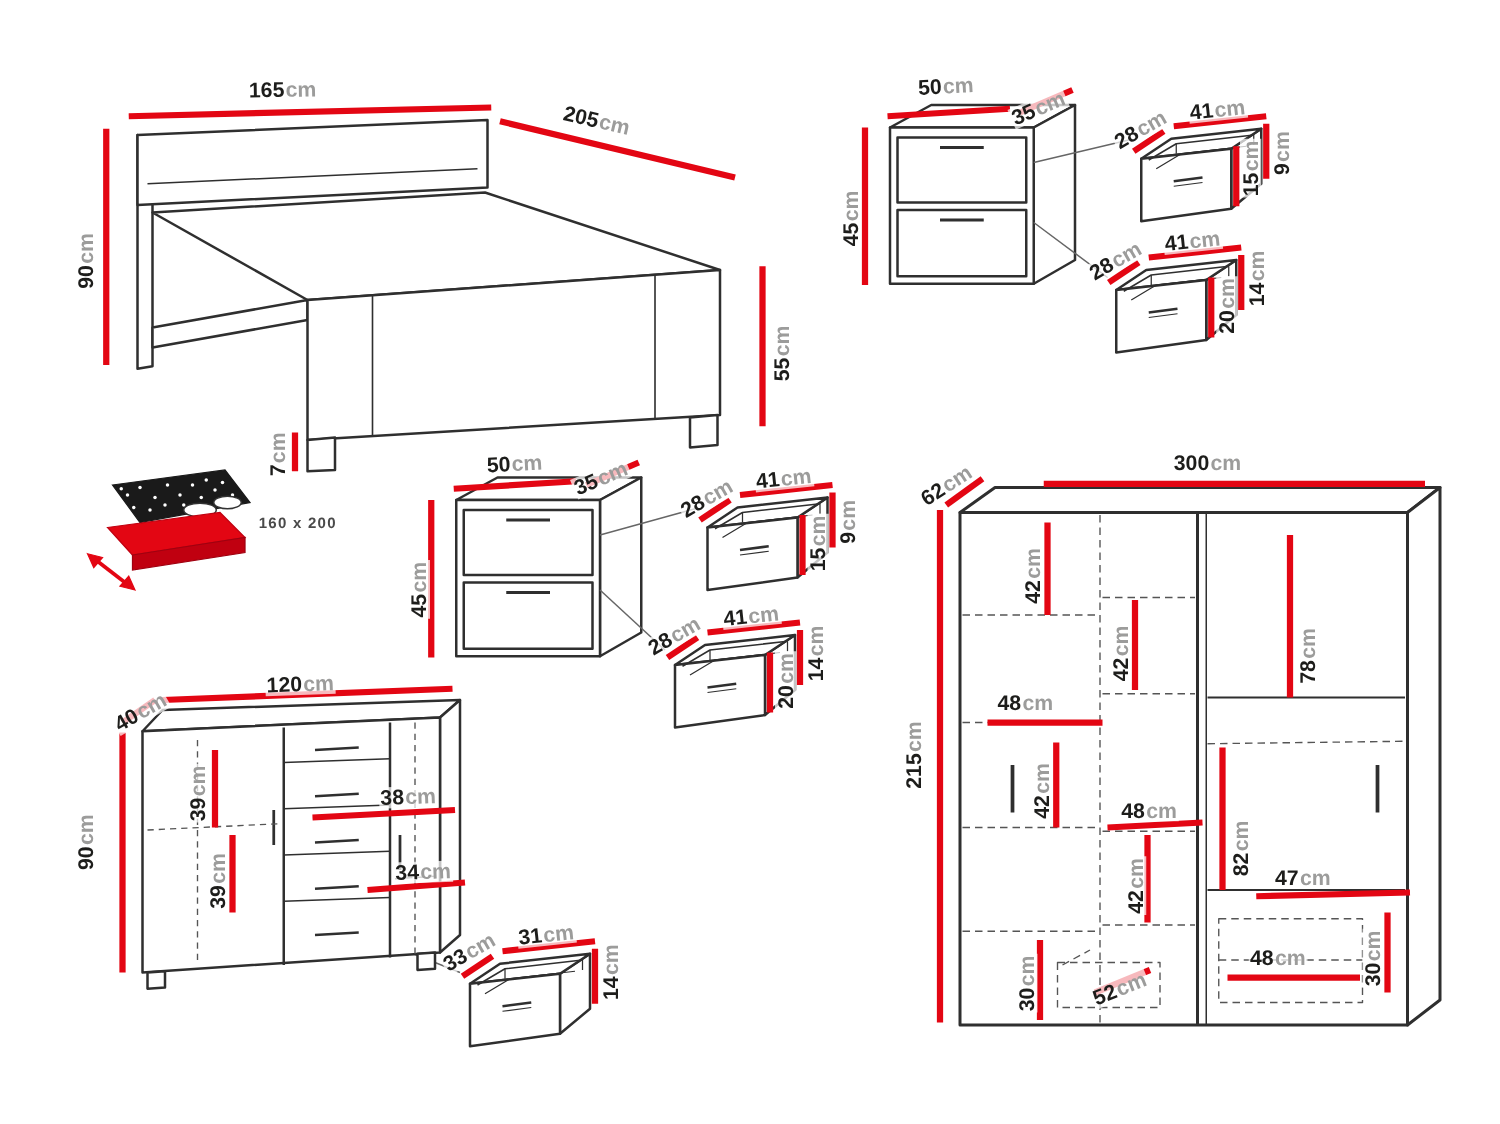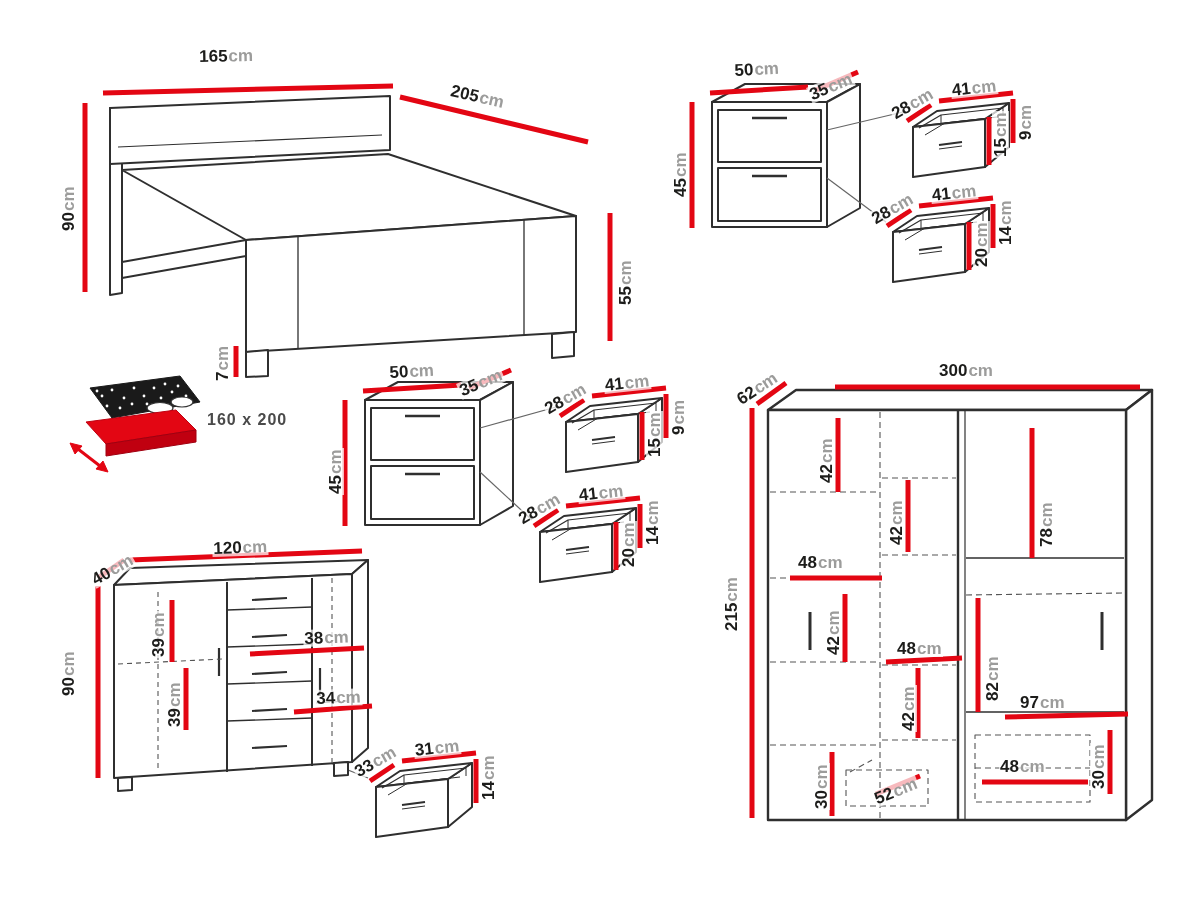--- a/index.html
+++ b/index.html
@@ -8,21 +8,21 @@
     font-family:"Liberation Sans",sans-serif;overflow:hidden;
   }
   svg{position:absolute;left:0;top:0;}
   .dim{
     position:absolute;white-space:nowrap;transform-origin:0 0;
     font-size:17px;font-weight:bold;line-height:1;
     background:rgba(255,255,255,0.72);padding:0 1px;
   }
   .dim .num{color:#1d1d1b;font-style:normal;}
   .dim .unit{color:#9c9c9b;font-style:normal;margin-left:1px;}
-  .dim.mattress{font-size:16px;}
+  .dim.mattress{font-size:12px;}
   .dim.mattress .num{color:#4a4a4a;letter-spacing:1px;}
 </style>
 </head>
 <body>
 
 <svg width="1200" height="899" viewBox="0 0 1200 899">
   <defs>
 
     <g id="drawerbox" fill="#ffffff" stroke="#2f2f2f" stroke-width="2" stroke-linejoin="round">
       <polygon points="80,24 104,8 104,52 80,72"></polygon>
@@ -229,21 +229,21 @@
     <line x1="918" y1="668" x2="918" y2="738"></line>
     <line x1="978" y1="598" x2="978" y2="712"></line>
     <line x1="1005" y1="717" x2="1128" y2="714"></line>
     <line x1="832" y1="752" x2="832" y2="816"></line>
     <line x1="876" y1="794" x2="920" y2="776"></line>
     <line x1="982" y1="782" x2="1088" y2="782"></line>
     <line x1="1110" y1="730" x2="1110" y2="794"></line>
   </g>
 </svg>
 
-<span class="dim" style="left:198px;top:48px;transform:rotate(-1deg)"><b class="num">165</b><i class="unit">cm</i></span>
+<span class="dim" style="left:198px;top:64px;transform:rotate(-1deg)"><b class="num">165</b><i class="unit">cm</i></span>
 <span class="dim" style="left:452px;top:82px;transform:rotate(13deg)"><b class="num">205</b><i class="unit">cm</i></span>
 <span class="dim" style="left:60px;top:232px;transform:rotate(-90deg)"><b class="num">90</b><i class="unit">cm</i></span>
 <span class="dim" style="left:617px;top:306px;transform:rotate(-90deg)"><b class="num">55</b><i class="unit">cm</i></span>
 <span class="dim" style="left:214px;top:382px;transform:rotate(-90deg)"><b class="num">7</b><i class="unit">cm</i></span>
 <span class="dim mattress" style="left:206px;top:412px"><b class="num">160 x 200</b></span>
 
 <span class="dim" style="left:733px;top:62px;transform:rotate(-3deg)"><b class="num">50</b><i class="unit">cm</i></span>
 <span class="dim" style="left:806px;top:88px;transform:rotate(-23deg)"><b class="num">35</b><i class="unit">cm</i></span>
 <span class="dim" style="left:672px;top:198px;transform:rotate(-90deg)"><b class="num">45</b><i class="unit">cm</i></span>
 
@@ -287,17 +287,17 @@
 <span class="dim" style="left:938px;top:362px"><b class="num">300</b><i class="unit">cm</i></span>
 <span class="dim" style="left:723px;top:632px;transform:rotate(-90deg)"><b class="num">215</b><i class="unit">cm</i></span>
 <span class="dim" style="left:818px;top:484px;transform:rotate(-90deg)"><b class="num">42</b><i class="unit">cm</i></span>
 <span class="dim" style="left:888px;top:546px;transform:rotate(-90deg)"><b class="num">42</b><i class="unit">cm</i></span>
 <span class="dim" style="left:1038px;top:548px;transform:rotate(-90deg)"><b class="num">78</b><i class="unit">cm</i></span>
 <span class="dim" style="left:797px;top:554px"><b class="num">48</b><i class="unit">cm</i></span>
 <span class="dim" style="left:825px;top:656px;transform:rotate(-90deg)"><b class="num">42</b><i class="unit">cm</i></span>
 <span class="dim" style="left:896px;top:640px"><b class="num">48</b><i class="unit">cm</i></span>
 <span class="dim" style="left:900px;top:732px;transform:rotate(-90deg)"><b class="num">42</b><i class="unit">cm</i></span>
 <span class="dim" style="left:984px;top:702px;transform:rotate(-90deg)"><b class="num">82</b><i class="unit">cm</i></span>
-<span class="dim" style="left:1019px;top:694px"><b class="num">97</b><i class="unit">cm</i></span>
+<span class="dim" style="left:1019px;top:694px"><b class="num">47</b><i class="unit">cm</i></span>
 <span class="dim" style="left:813px;top:810px;transform:rotate(-90deg)"><b class="num">30</b><i class="unit">cm</i></span>
 <span class="dim" style="left:871px;top:792px;transform:rotate(-22deg)"><b class="num">52</b><i class="unit">cm</i></span>
 <span class="dim" style="left:999px;top:758px"><b class="num">48</b><i class="unit">cm</i></span>
 <span class="dim" style="left:1090px;top:790px;transform:rotate(-90deg)"><b class="num">30</b><i class="unit">cm</i></span>
 
 </body></html>

